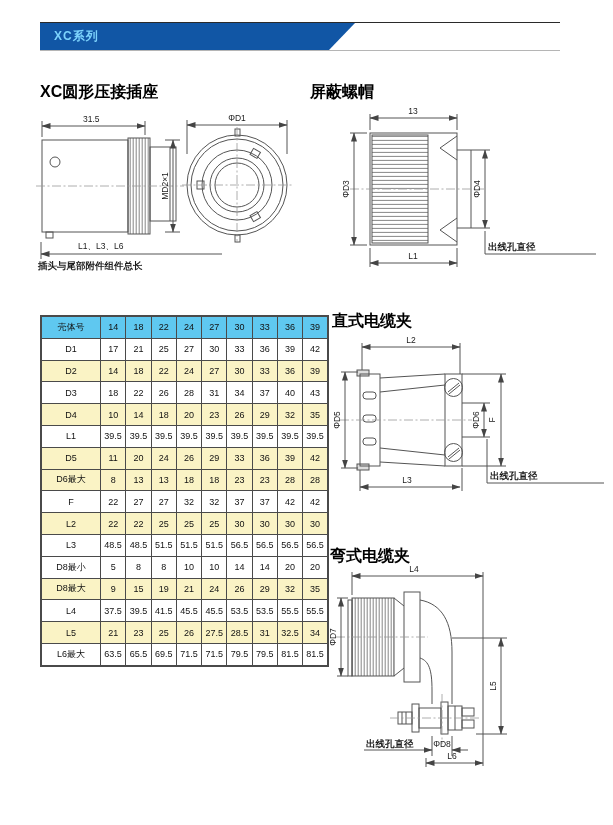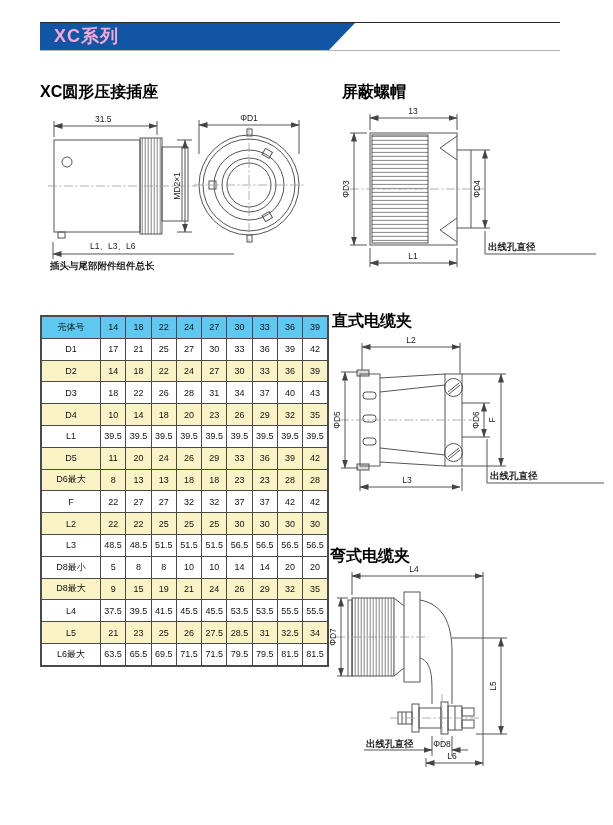--- a/index.html
+++ b/index.html
@@ -4,21 +4,21 @@
 <style>
   html,body{margin:0;padding:0;background:#e8e8e8;}
   .page{position:relative;width:613px;height:825px;background:#ffffff;overflow:hidden;
         font-family:"Liberation Sans","DejaVu Sans",sans-serif;color:#111;}
   .abs{position:absolute;}
   .topline{position:absolute;left:40px;top:22px;width:520px;height:1px;background:#2a2a2a;}
   .underline{position:absolute;left:40px;top:50px;width:520px;height:1px;background:#b5b5b5;}
   .banner{position:absolute;left:40px;top:23px;width:315px;height:27px;
           background:var(--banner-blue,#1156A5);
           clip-path:polygon(0 0,100% 0,calc(100% - 26px) 100%,0 100%);
-          color:#f9a8d4;font-weight:bold;font-size:18px;line-height:26px;
+          color:#7dd3fc;font-weight:bold;font-size:12px;line-height:26px;
           padding-left:14px;box-sizing:border-box;letter-spacing:1px;}
   .sec-title{position:absolute;font-size:16px;font-weight:bold;color:#000;}
   
   .tblwrap{position:absolute;left:40px;top:315px;}
   table.spec{border-collapse:collapse;table-layout:fixed;width:289px;
              font-size:9px;text-align:center;border:2px solid var(--line-gray,#4a4a4a);}
   table.spec th,table.spec td{border:1px solid var(--line-gray,#4a4a4a);
              height:20.8px;padding:0;font-weight:normal;overflow:hidden;white-space:nowrap;}
   table.spec thead th{background:var(--table-header-blue,#5FC8F0);font-weight:normal;}
   table.spec th.lbl{width:58px;}
@@ -33,25 +33,25 @@
 
 <div class="page">
 
   <div class="topline"></div>
   <div class="underline"></div>
   <div class="banner">
     <span>XC系列</span>
   </div>
 
   <div class="sec-title" style="left:40px;top:82px">XC圆形压接插座</div>
-  <div class="sec-title" style="left:342px;top:82px">屏蔽螺帽</div>
+  <div class="sec-title" style="left:310px;top:82px">屏蔽螺帽</div>
   <div class="sec-title" style="left:332px;top:311px">直式电缆夹</div>
   <div class="sec-title" style="left:330px;top:546px">弯式电缆夹</div>
 
-  <div class="abs" style="left:48px;top:96px">
+  <div class="abs" style="left:36px;top:96px">
     <svg width="256" height="190" viewBox="0 0 256 190">
       <defs>
         <marker id="m1" markerWidth="9" markerHeight="7" refX="8.5" refY="3" orient="auto-start-reverse" markerUnits="userSpaceOnUse">
             <path d="M0 0L9 3L0 6Z" fill="#444"></path>
           </marker>
         <pattern id="kv1" width="3" height="8" patternUnits="userSpaceOnUse">
             <line x1="1.2" y1="0" x2="1.2" y2="8" stroke="#666" stroke-width="0.8"></line>
           </pattern>
       </defs>
       <g stroke="#555" fill="none" stroke-width="1">

